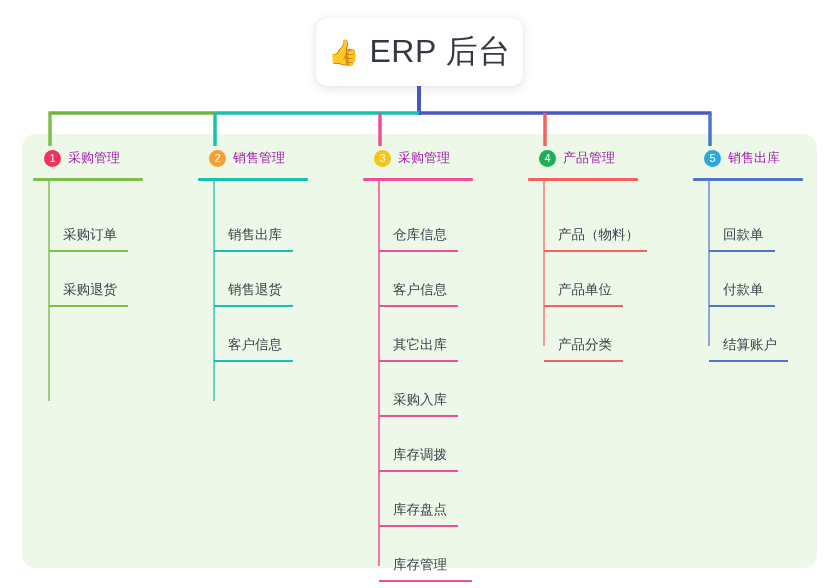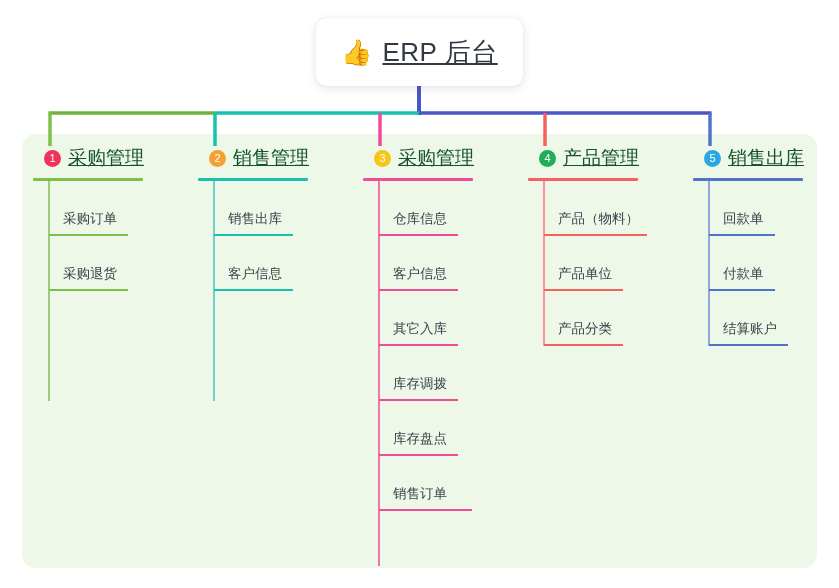--- a/index.html
+++ b/index.html
@@ -37,25 +37,24 @@
     justify-content: center;
     gap: 10px;
     box-sizing: border-box;
   }
   .root-emoji {
     font-size: 25px;
     line-height: 1;
     display: inline-block;
   }
   .root-title {
-    font-size: 26px;
+    font-size: 32px;
     color: #333842;
     letter-spacing: 0.5px;
     white-space: nowrap;
-    text-decoration: underline;
   }
 
   
   .panel {
     position: absolute;
     left: 22px;
     top: 134px;
     width: 795px;
     height: 434px;
     background: #eef8e9;
@@ -90,33 +89,32 @@
     height: 17px;
     border-radius: 50%;
     color: #ffffff;
     font-size: 11px;
     line-height: 17px;
     text-align: center;
     font-weight: normal;
     flex: 0 0 auto;
   }
   .head-label {
-    font-size: 19px;
-    color: #14532d;
-    text-decoration: underline;
+    font-size: 13px;
+    color: #a21caf;
   }
   .head-rule {
     height: 3px;
     border-radius: 1px;
     margin-top: 7px;
   }
 
   .items {
     position: relative;
-    margin-top: 0;
+    margin-top: 16px;
   }
   .item {
     position: relative;
     height: 55px;
   }
   .item-label {
     position: absolute;
     left: 30px;
     bottom: 8px;
     font-size: 13.5px;
@@ -184,20 +182,24 @@
           <span class="badge" style="background: rgb(245, 160, 51);">2</span>
           <span class="head-label">销售管理</span>
         </div>
         <div class="head-rule" style="width: 110px; background: rgb(22, 194, 174);"></div>
         <div class="items">
           <div class="item">
             <span class="item-label">销售出库</span>
             <div class="item-rule" style="width: 79px; background: rgb(22, 194, 174);"></div>
           </div>
           <div class="item">
+            <span class="item-label">销售退货</span>
+            <div class="item-rule" style="width: 79px; background: rgb(22, 194, 174);"></div>
+          </div>
+          <div class="item">
             <span class="item-label">客户信息</span>
             <div class="item-rule" style="width: 79px; background: rgb(22, 194, 174);"></div>
           </div>
         </div>
       </div>
       <div class="column" style="left: 363px; top: 145px;">
         <div class="col-head">
           <span class="badge" style="background: rgb(245, 197, 24);">3</span>
           <span class="head-label">采购管理</span>
         </div>
@@ -205,33 +207,37 @@
         <div class="items">
           <div class="item">
             <span class="item-label">仓库信息</span>
             <div class="item-rule" style="width: 79px; background: rgb(239, 77, 151);"></div>
           </div>
           <div class="item">
             <span class="item-label">客户信息</span>
             <div class="item-rule" style="width: 79px; background: rgb(239, 77, 151);"></div>
           </div>
           <div class="item">
-            <span class="item-label">其它入库</span>
+            <span class="item-label">其它出库</span>
+            <div class="item-rule" style="width: 79px; background: rgb(239, 77, 151);"></div>
+          </div>
+          <div class="item">
+            <span class="item-label">采购入库</span>
             <div class="item-rule" style="width: 79px; background: rgb(239, 77, 151);"></div>
           </div>
           <div class="item">
             <span class="item-label">库存调拨</span>
             <div class="item-rule" style="width: 79px; background: rgb(239, 77, 151);"></div>
           </div>
           <div class="item">
             <span class="item-label">库存盘点</span>
             <div class="item-rule" style="width: 79px; background: rgb(239, 77, 151);"></div>
           </div>
           <div class="item">
-            <span class="item-label">销售订单</span>
+            <span class="item-label">库存管理</span>
             <div class="item-rule" style="width: 93px; background: rgb(239, 77, 151);"></div>
           </div>
         </div>
       </div>
       <div class="column" style="left: 528px; top: 145px;">
         <div class="col-head">
           <span class="badge" style="background: rgb(29, 174, 87);">4</span>
           <span class="head-label">产品管理</span>
         </div>
         <div class="head-rule" style="width: 110px; background: rgb(244, 97, 95);"></div>

